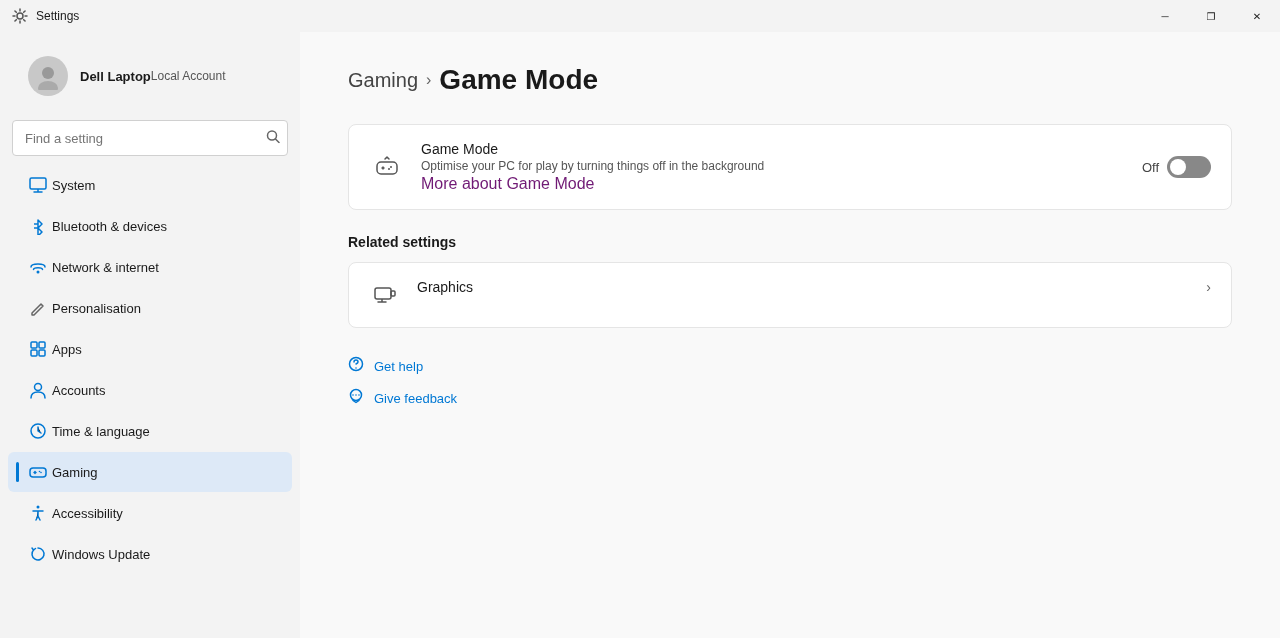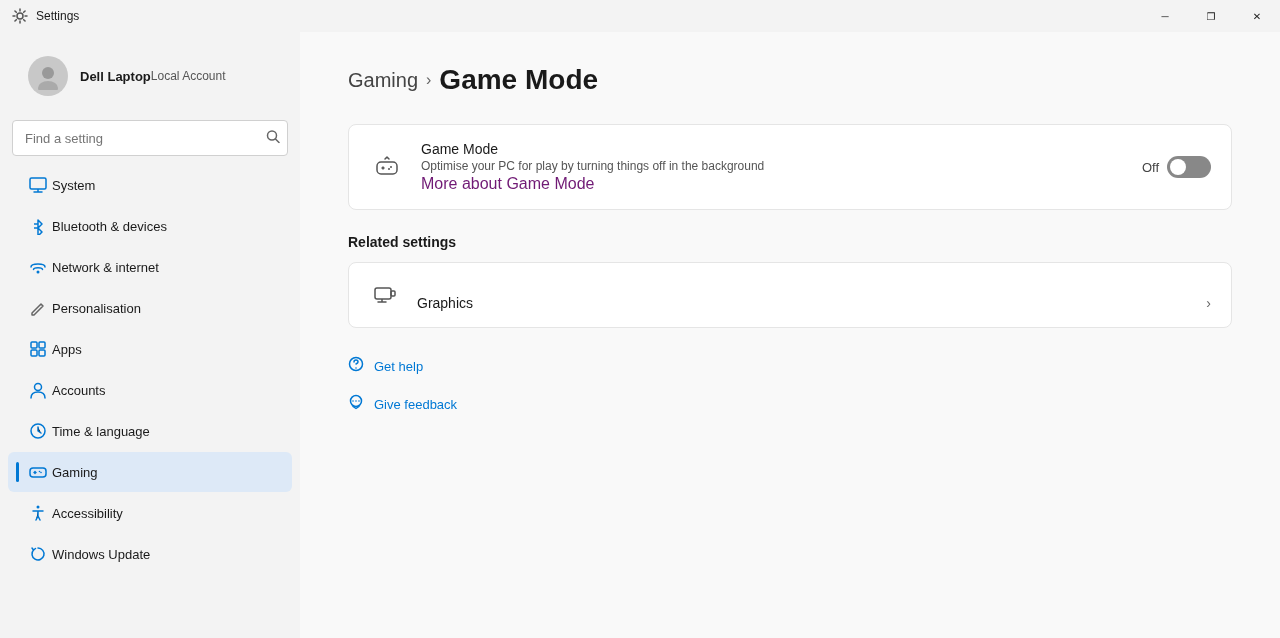--- a/index.html
+++ b/index.html
@@ -242,41 +242,41 @@
     
     .section-title {
       font-size: 14px;
       font-weight: 600;
       color: #1a1a1a;
       margin-bottom: 12px;
     }
 
     .related-item {
       display: flex;
-      align-items: flex-end;
+      align-items: flex-start;
       padding: 16px 20px;
       gap: 16px;
       cursor: pointer;
       background: #fff;
       border-radius: 8px;
       border: 1px solid #e5e5e5;
     }
     .related-icon {
       width: 32px;
       height: 32px;
       display: flex;
       align-items: center;
       justify-content: center;
       flex-shrink: 0;
     }
     .related-label { flex: 1; font-size: 14px; color: #1a1a1a; }
     .chevron { color: #666; font-size: 14px; }
 
     
-    .help-section { margin-top: 24px; display: flex; flex-direction: column; gap: 10px; }
+    .help-section { margin-top: 24px; display: flex; flex-direction: column; gap: 4px; }
     .help-link {
       display: flex;
       align-items: center;
       gap: 10px;
       font-size: 13px;
       color: #0078d4;
       cursor: pointer;
       text-decoration: none;
       padding: 4px 0;
     }

